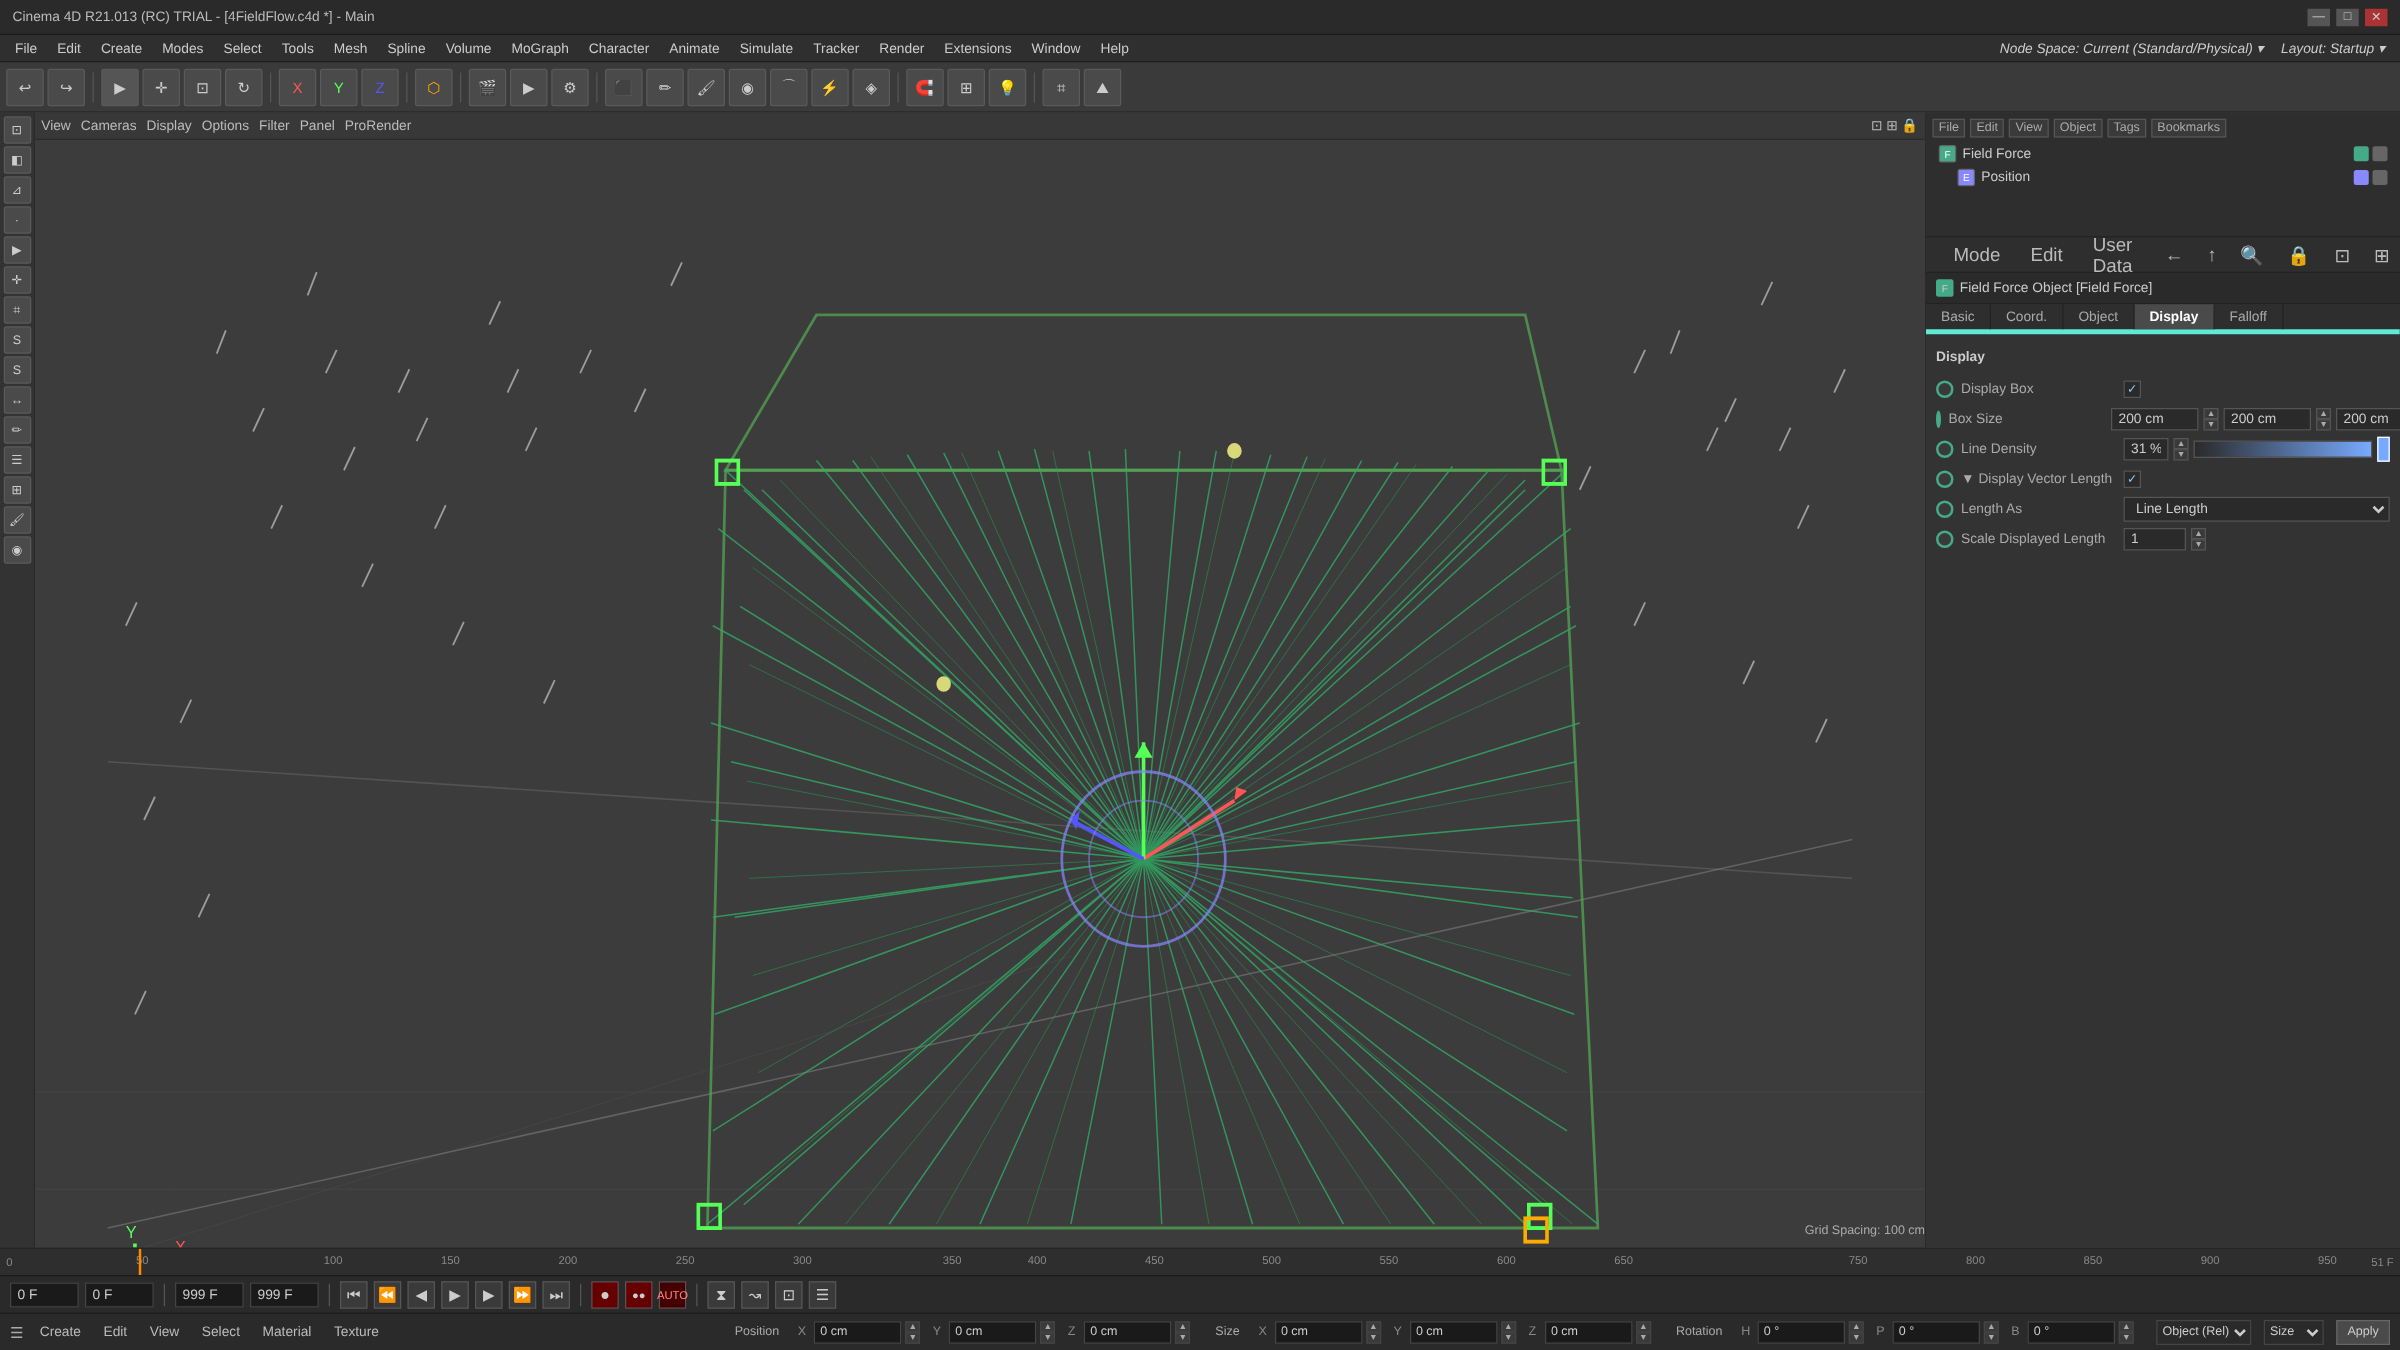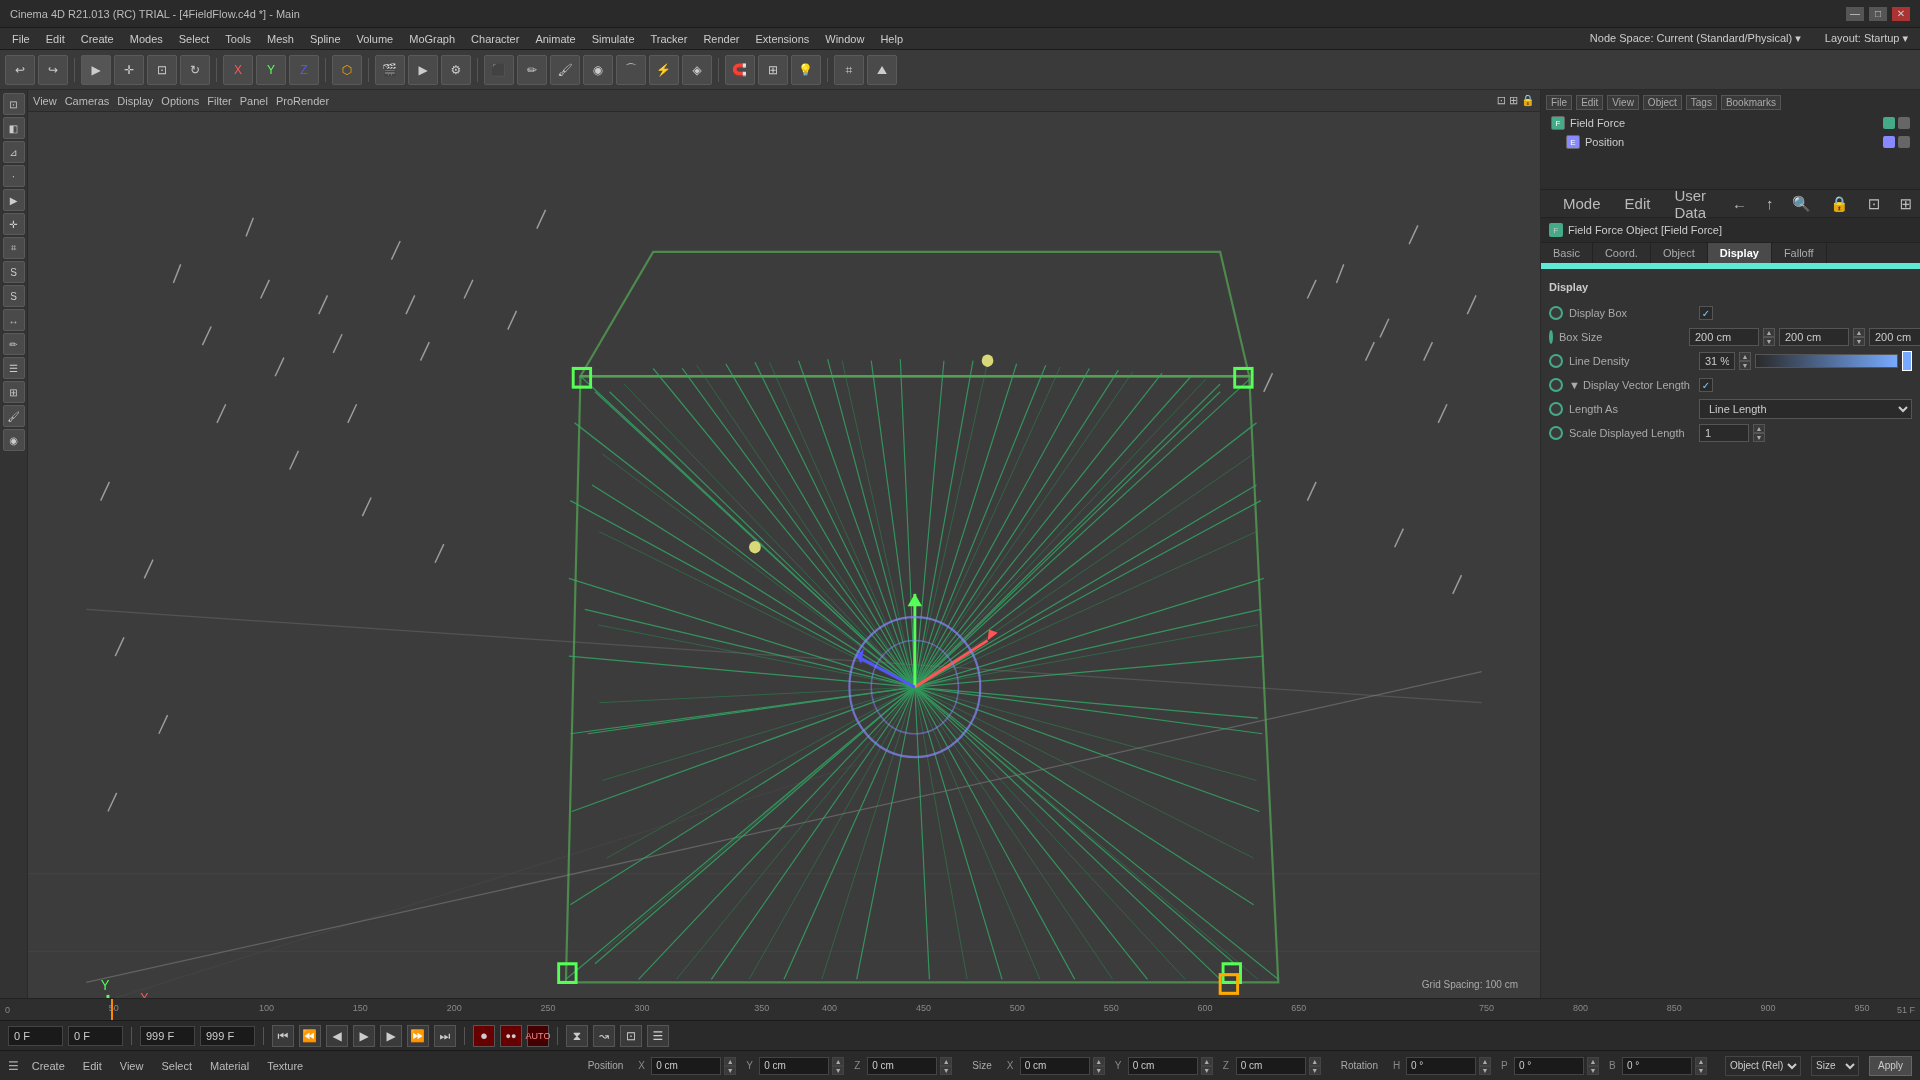--- a/index.html
+++ b/index.html
@@ -35,23 +35,23 @@
     }
     #menu-bar span {
       padding: 2px 7px;
       cursor: pointer;
       color: #ccc;
       font-size: 11px;
     }
     #node-space-bar {
       margin-left: auto;
       display: flex;
-      gap: 10px;
       color: #aaa;
       font-size: 11px;
+      font-style: italic;
     }
 
     
     #toolbar {
       height: 40px;
       background: #3a3a3a;
       display: flex;
       align-items: center;
       padding: 0 5px;
       gap: 3px;
@@ -119,21 +119,21 @@
       color: #ccc; font-size: 11px;
     }
     #viewport-label-camera {
       position: absolute;
       top: 8px; left: 50%;
       transform: translateX(-50%);
       color: #ccc; font-size: 11px;
     }
     #viewport-grid-spacing {
       position: absolute;
-      bottom: 8px; right: 22px;
+      bottom: 8px; right: 0;
       color: #aaa; font-size: 10px;
     }
 
     
     #right-panel {
       width: 380px;
       background: #333;
       border-left: 1px solid #2a2a2a;
       display: flex;
       flex-direction: column;
@@ -177,21 +177,21 @@
       border-bottom: 1px solid #222;
       display: flex; align-items: center; gap: 5px;
     }
     .prop-obj-icon { width: 14px; height: 14px; background: #4a8; border-radius: 2px; display: flex; align-items: center; justify-content: center; font-size: 8px; }
     .prop-obj-title-text { color: #ccc; font-size: 11px; }
 
     
     #prop-tabs {
       display: flex;
       background: #2e2e2e;
-      border-bottom: 6px solid #5eead4;
+      border-bottom: 4px solid #5eead4;
     }
     .prop-tab {
       padding: 4px 12px;
       font-size: 11px;
       color: #aaa;
       cursor: pointer;
       border-right: 1px solid #222;
     }
     .prop-tab.active { background: #4a4a4a; color: #fff; font-weight: bold; }
 

